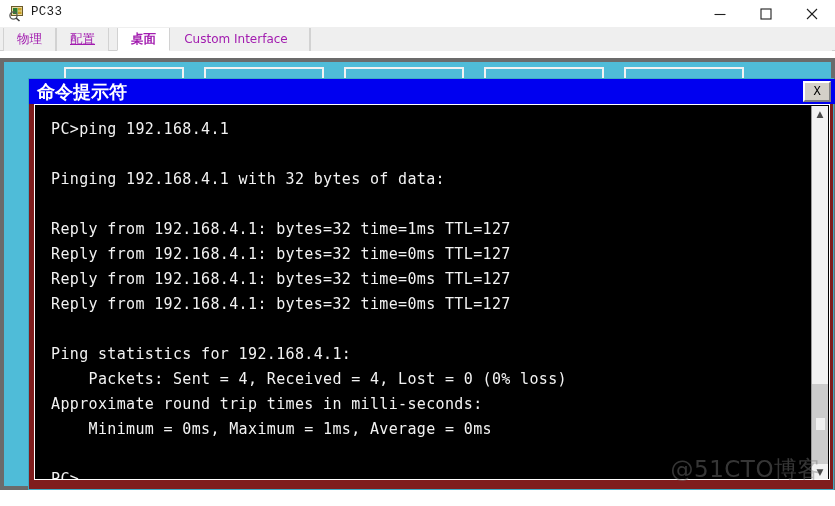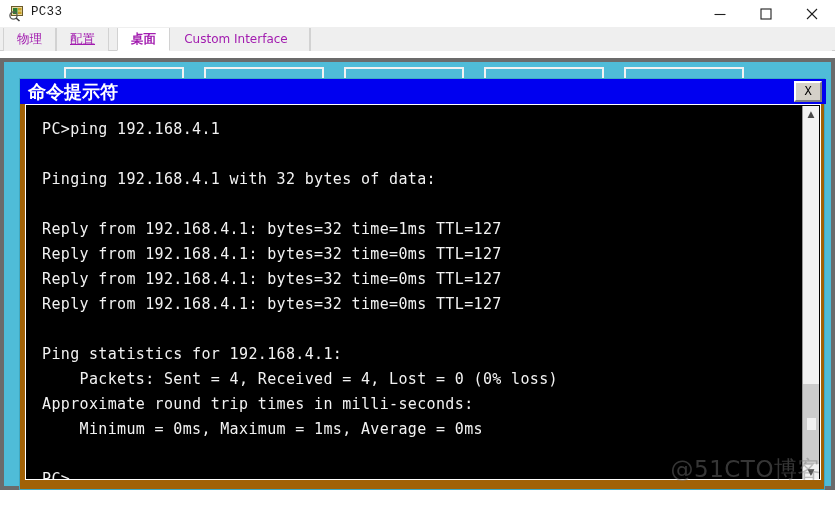--- a/index.html
+++ b/index.html
@@ -152,25 +152,25 @@
   }
   #desk-tile-0 { left: 60px; }
   #desk-tile-1 { left: 200px; }
   #desk-tile-2 { left: 340px; }
   #desk-tile-3 { left: 480px; }
   #desk-tile-4 { left: 620px; }
 
   
   #cmd-window {
     position: absolute;
-    left: 15px;
+    left: 24px;
     top: 16px;
     width: 806px;
     height: 412px;
-    background: #a16207;
+    background: #7f1d1d;
     box-sizing: border-box;
     border: 1px solid #3fa9c4;
   }
   #cmd-titlebar {
     position: absolute;
     left: 0; top: 0;
     width: 806px;
     height: 25px;
     background: #0000f0;
     box-sizing: border-box;

